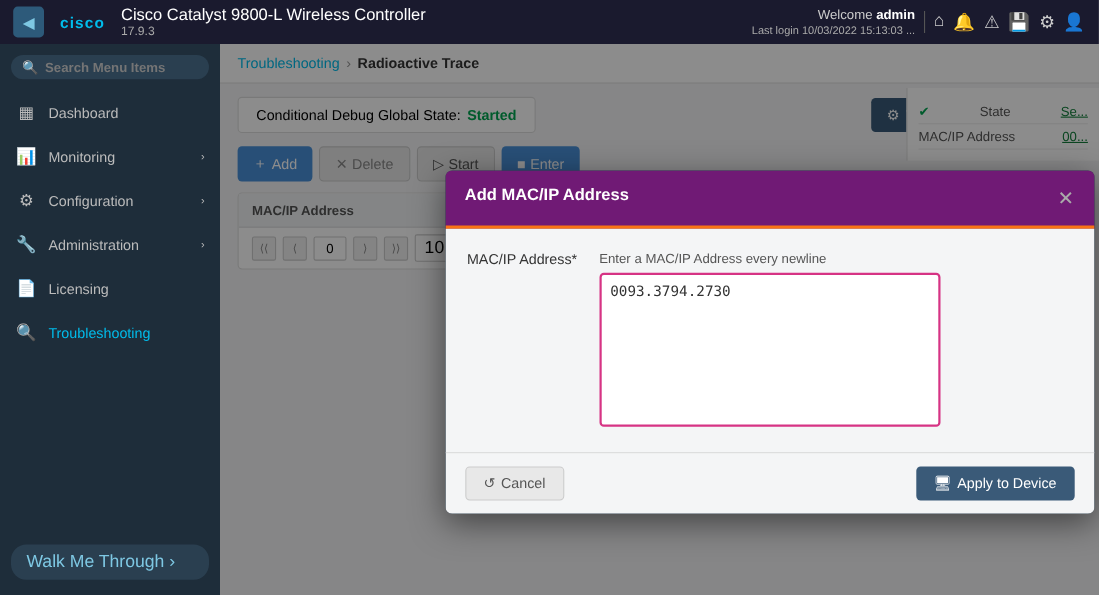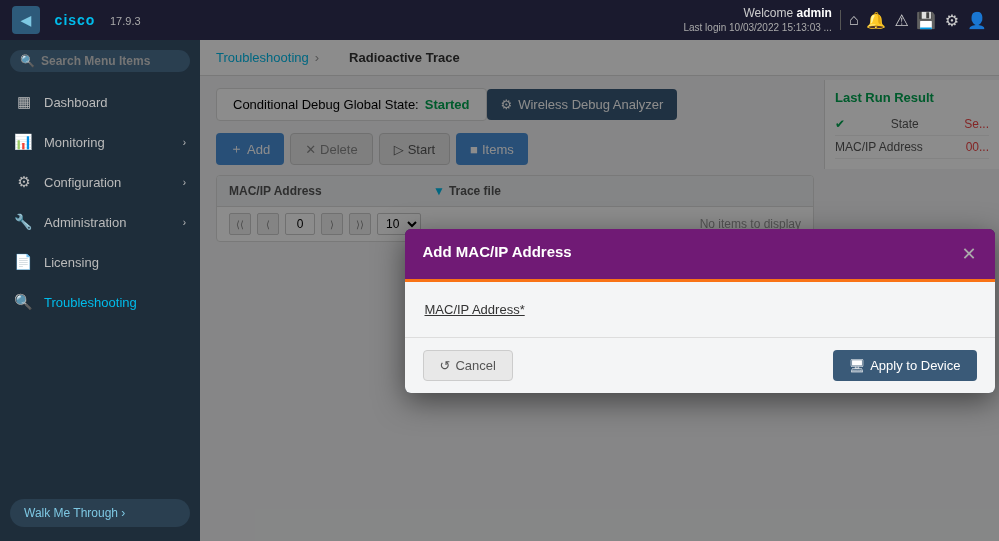--- a/index.html
+++ b/index.html
@@ -83,21 +83,21 @@
     .nav-item .nav-icon { font-size: 15px; width: 20px; text-align: center; }
     .nav-arrow { margin-left: auto; font-size: 10px; }
 
     .walk-btn {
       margin: auto 10px 14px 10px;
       background: #2a3f50;
       border: none;
       color: #7ec8e3;
       border-radius: 14px;
       padding: 7px 14px;
-      font-size: 12px;
+      font-size: 16px;
       cursor: pointer;
       display: flex; align-items: center; gap: 4px;
     }
 
     
     .content {
       flex: 1;
       background: #f4f5f6;
       overflow: hidden;
     }
@@ -107,27 +107,28 @@
       background: #fff;
       padding: 10px 16px;
       display: flex;
       align-items: center;
       gap: 6px;
       font-size: 13px;
       border-bottom: 1px solid #ddd;
     }
     .breadcrumb-link { color: #00bceb; cursor: pointer; }
     .breadcrumb-sep { color: #999; }
-    .breadcrumb-current { color: #333; font-weight: bold; margin-left: 24px; }
+    .breadcrumb-current { color: #333; font-weight: bold; }
 
     
     .toolbar-area {
       padding: 12px 16px;
       display: flex;
       align-items: center;
+      justify-content: space-between;
     }
     .debug-state-bar {
       background: #fff;
       border: 1px solid #ddd;
       border-radius: 4px;
       padding: 8px 16px;
       display: flex; align-items: center; gap: 6px;
       font-size: 13px;
     }
     .state-started { color: #00a651; font-weight: bold; }
@@ -168,21 +169,21 @@
     }
     .btn-stop {
       background: #4a90d9;
       color: #fff; border: none; border-radius: 4px;
       padding: 7px 14px; font-size: 13px; cursor: pointer;
       display: flex; align-items: center; gap: 4px;
     }
     .side-panel-title { color: #00a651; font-size: 13px; font-weight: bold; margin-bottom: 8px; }
     .side-panel-row { display: flex; justify-content: space-between; padding: 4px 0; font-size: 12px; border-bottom: 1px solid #eee; }
     .side-panel-row .label { color: #555; }
-    .side-panel-row .val { color: #ef4444; }
+    .side-panel-row .val { color: #15803d; text-decoration: underline; }
     .status-ok { color: #00a651; }
 
     
     .table-area {
       margin: 0 16px;
       border: 1px solid #ddd;
       border-radius: 4px;
       background: #fff;
       overflow: hidden;
     }
@@ -212,21 +213,21 @@
       background: #f0f0f0; border: 1px solid #ccc; border-radius: 2px;
       width: 22px; height: 22px; display: flex; align-items: center;
       justify-content: center; cursor: pointer; font-size: 10px; color: #888;
     }
     .page-num {
       background: #fff; border: 1px solid #ccc; border-radius: 2px;
       width: 30px; height: 22px; text-align: center; font-size: 12px;
     }
     .per-page {
       background: #fff; border: 1px solid #ccc; border-radius: 2px;
-      padding: 2px 4px; font-size: 12px;
+      padding: 2px 4px; font-size: 16px;
     }
     .no-items { color: #999; margin-left: auto; }
 
     
     .modal-overlay {
       position: absolute;
       top: 0; left: 0; width: 999px; height: 541px;
       background: rgba(0,0,0,0.45);
       display: flex; align-items: center; justify-content: center;
       z-index: 100;
@@ -252,21 +253,20 @@
       background: #f4f5f6;
       padding: 20px;
       display: flex;
       gap: 20px;
     }
     .modal-label {
       color: #333;
       font-size: 13px;
       padding-top: 8px;
       white-space: nowrap;
-      text-decoration: underline;
     }
     .modal-hint {
       color: #555;
       font-size: 12px;
       margin-bottom: 6px;
     }
     .modal-textarea {
       width: 310px;
       height: 140px;
       background: #fff;
@@ -305,20 +305,21 @@
 
 <div class="header">
   <div class="header-left">
     <button class="back-btn">◀</button>
     <div class="header-logo">
       <div class="cisco-logo">
         <span class="cisco-text">cisco</span>
       </div>
     </div>
     <div>
+      <div class="header-title">Cisco Catalyst 9800-L Wireless Controller</div>
       <div class="header-version">17.9.3</div>
     </div>
   </div>
   <div class="header-right">
     <div class="welcome-text">
       <span>Welcome</span> <em>admin</em><br>
       <span style="font-size:10px;color:#aaa">Last login 10/03/2022 15:13:03 ...</span>
     </div>
     <div class="header-divider"></div>
     <div class="header-icons">
@@ -384,21 +385,20 @@
         <span>Conditional Debug Global State:</span>
         <span class="state-started">Started</span>
       </div>
       <button class="wda-btn">
         <span class="gear-icon-s">⚙</span>
         <span>Wireless Debug Analyzer</span>
       </button>
     </div>
 
     <div style="position:absolute;right:0;top:40px;width:175px;background:#fff;border-left:1px solid #ddd;padding:10px;z-index:10;">
-      <div class="side-panel-title">Last Run Result</div>
       <div class="side-panel-row">
         <span class="status-ok">✔</span>
         <span class="label">State</span>
         <span class="val">Se...</span>
       </div>
       <div class="side-panel-row">
         <span class="label">MAC/IP Address</span>
         <span class="val">00...</span>
       </div>
     </div>
@@ -411,21 +411,21 @@
       <button class="btn-delete">
         <span>✕</span>
         <span>Delete</span>
       </button>
       <button class="btn-start">
         <span>▷</span>
         <span>Start</span>
       </button>
       <button class="btn-stop">
         <span>■</span>
-        <span>Items</span>
+        <span>Enter</span>
       </button>
     </div>
 
     <div class="table-area" style="margin-right:185px;">
       <div class="table-header">
         <div class="col-mac">
           <span>MAC/IP Address</span>
         </div>
         <div class="col-trace">
           <span class="filter-icon">▼</span>
@@ -450,20 +450,24 @@
     <div class="modal-overlay">
       <div class="modal">
         <div class="modal-header">
           <span class="modal-title">Add MAC/IP Address</span>
           <button class="modal-close">✕</button>
         </div>
         <div class="modal-body">
           <div>
             <span class="modal-label">MAC/IP Address*</span>
           </div>
+          <div>
+            <div class="modal-hint">Enter a MAC/IP Address every newline</div>
+            <textarea class="modal-textarea" style="">0093.3794.2730</textarea>
+          </div>
         </div>
         <div class="modal-footer">
           <button class="btn-cancel">
             <span>↺</span>
             <span>Cancel</span>
           </button>
           <button class="btn-apply">
             <span>🖥</span>
             <span>Apply to Device</span>
           </button>

